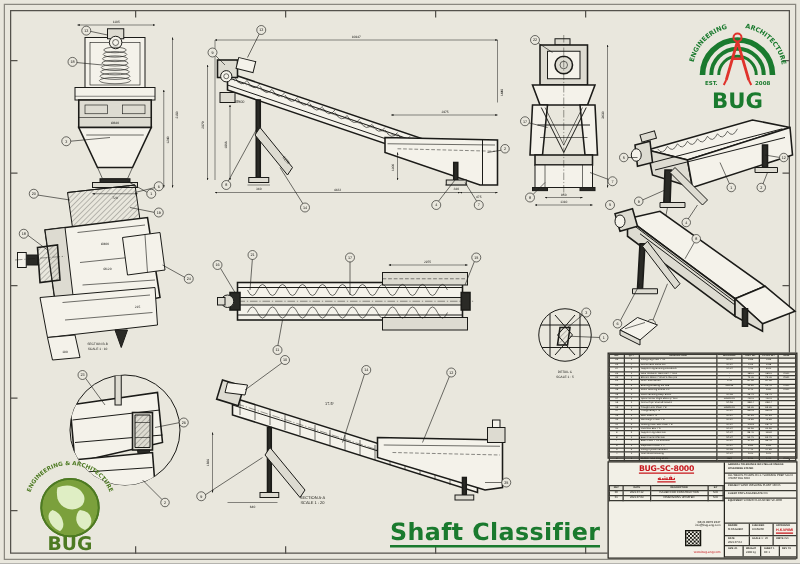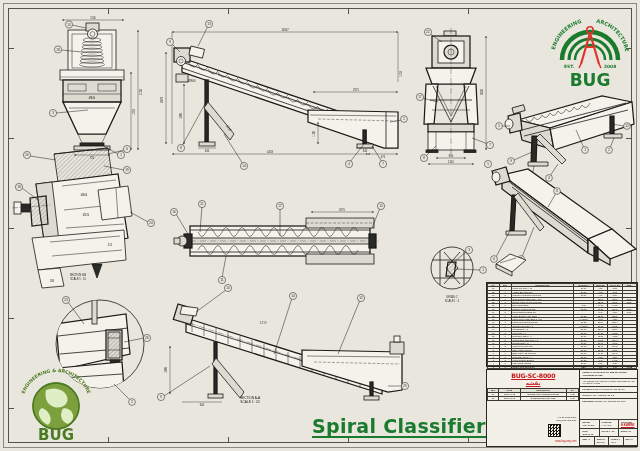--- a/index.html
+++ b/index.html
@@ -693,21 +693,21 @@
       <path class="ln m fillg" d="M4,14 L20,22 L20,26 L4,18 Z"></path>
       <line class="ln t" x1="8" y1="13" x2="24" y2="8"></line>
     </svg>
   </div>
 
   <div class="sectlabel" style="left:222px;top:396px;width:56px;">
     <span>SECTION A-A</span><br>
     <span>SCALE 1 : 20</span>
   </div>
 
-  <div class="maintitle">Spiral Classifier</div>
+  <div class="maintitle">Shaft Classifier</div>
 
   <div class="bom">
     <table>
       <thead>
         <tr>
           <th class="c-no">NO.</th>
           <th class="c-qt">QTY</th>
           <th class="c-ds">DESCRIPTION</th>
           <th class="c-mt">MATERIAL</th>
           <th class="c-wt">UNIT WT.</th>

